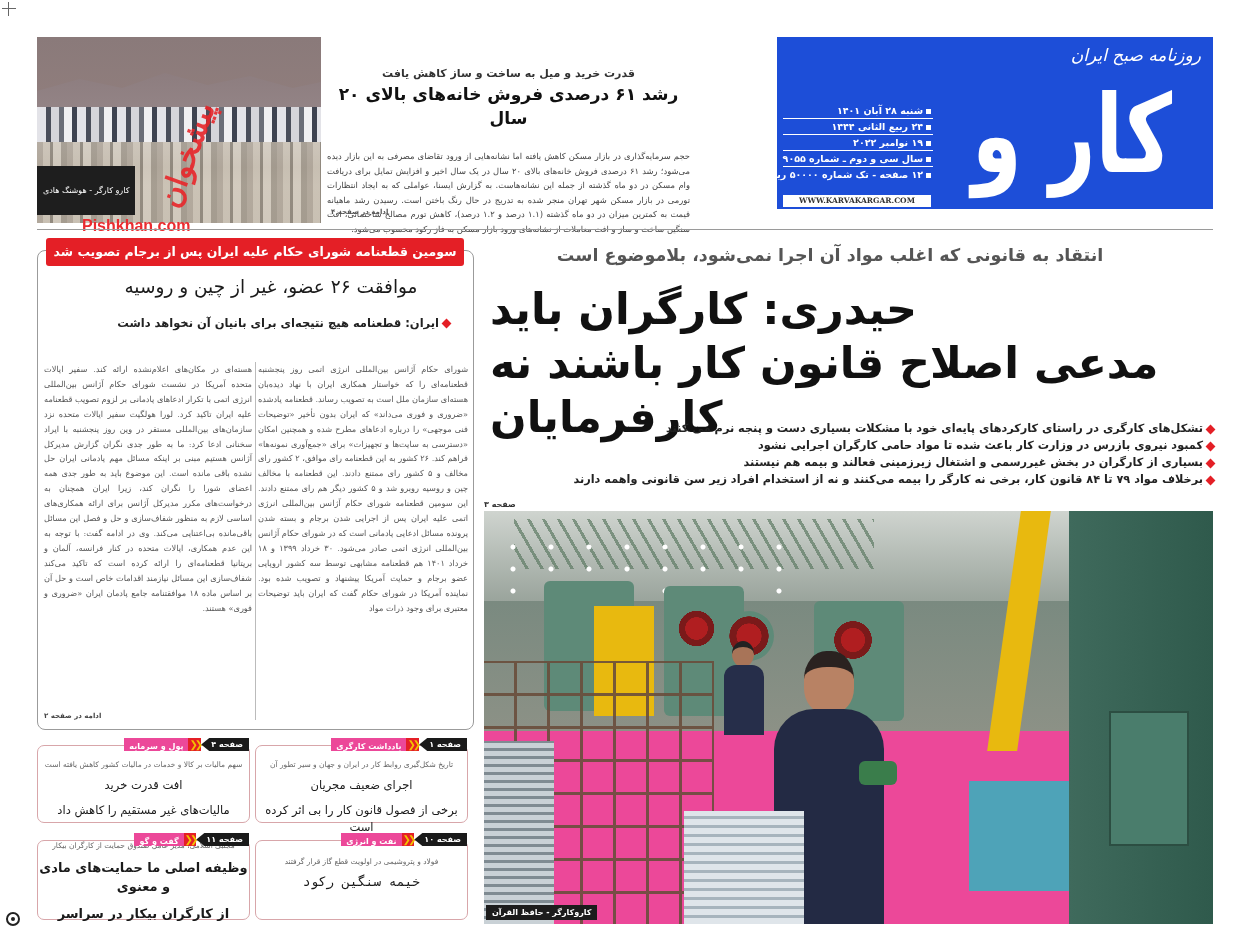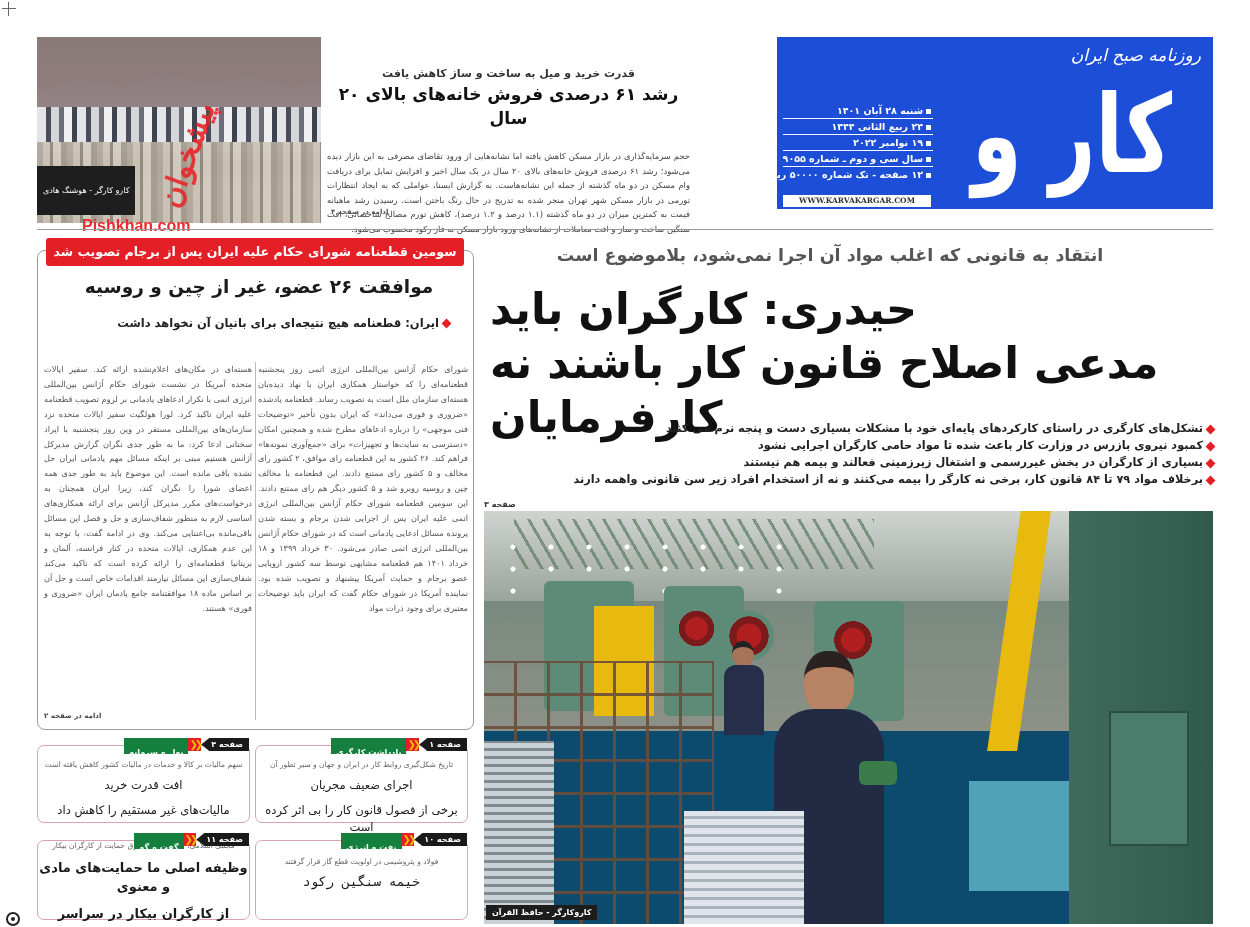--- a/index.html
+++ b/index.html
@@ -51,21 +51,21 @@
 
     
     .main-kicker { left: 468px; top: 245px; width: 724px; text-align: center; font-size: 17.5px; font-weight: bold; color: #555; }
     .main-title { left: 490px; top: 282px; width: 724px; text-align: left; font-size: 43px; font-weight: bold; line-height: 54px; color: #111; letter-spacing: -1px; }
     .main-bullets { left: 570px; top: 420px; width: 644px; }
     .main-bullet { font-size: 11.3px; font-weight: bold; color: #222; line-height: 17px; white-space: nowrap; }
     .diamond { display: inline-block; width: 7px; height: 7px; background: #e41f26; transform: rotate(45deg); margin-left: 4px; vertical-align: middle; }
     .page-ref { left: 484px; top: 500px; font-size: 8px; font-weight: bold; color: #333; }
 
     
-    .factory-photo { left: 484px; top: 511px; width: 729px; height: 413px; overflow: hidden; background: #0c4a6e; }
+    .factory-photo { left: 484px; top: 511px; width: 729px; height: 413px; overflow: hidden; background: #ec4899; }
     .fp-ceiling { position: absolute; left: 0; top: 0; width: 100%; height: 90px; background: linear-gradient(180deg, #cfd4cf 0%, #9aa49c 100%); }
     .fp-truss { position: absolute; left: 30px; top: 8px; width: 360px; height: 50px; background: repeating-linear-gradient(60deg, transparent 0 10px, #5d7a63 10px 13px); opacity: .7; }
     .fp-lights { position: absolute; left: 10px; top: 25px; width: 300px; height: 60px; background: radial-gradient(circle, #fff 2px, transparent 3px) 0 0/38px 22px; }
     .fp-floor { position: absolute; left: 0; top: 90px; width: 100%; height: 130px; background: linear-gradient(180deg, #7a8a80, #8c9186); }
     .fp-machine { position: absolute; background: #5e8a78; border-radius: 6px; }
     .fp-wheel { position: absolute; border-radius: 50%; background: radial-gradient(circle, #b01e20 0 35%, #7a1a1a 36% 55%, #5e8a78 56%); }
     .fp-yellow { position: absolute; background: #e8b90f; }
     .fp-press { position: absolute; left: 585px; top: 0; width: 144px; height: 413px; background: linear-gradient(90deg, #3f6a5c, #2f5a4c); }
     .fp-press-plate { position: absolute; left: 625px; top: 200px; width: 80px; height: 135px; background: #4a7d6c; border: 2px solid #2c4e42; }
     .fp-blue { position: absolute; left: 485px; top: 270px; width: 100px; height: 110px; background: #4ea3b8; }
@@ -79,33 +79,33 @@
     .fp-worker .body { position: absolute; left: 0; top: 58px; width: 110px; height: 215px; background: #232a44; border-radius: 40px 40px 0 0; }
     .fp-worker .glove { position: absolute; left: 85px; top: 110px; width: 38px; height: 24px; background: #3a7d4b; border-radius: 6px; }
     .fp-worker2 { position: absolute; left: 240px; top: 130px; width: 40px; height: 100px; }
     .fp-worker2 .head { position: absolute; left: 8px; top: 0; width: 22px; height: 26px; background: #a87458; border-radius: 50%; border-top: 6px solid #222; }
     .fp-worker2 .body { position: absolute; left: 0; top: 24px; width: 40px; height: 70px; background: #262e4a; border-radius: 12px 12px 0 0; }
     .fp-credit { position: absolute; left: 2px; bottom: 4px; background: #1c1c1c; color: #fff; font-size: 8px; padding: 3px 6px; font-weight: bold; }
 
     
     .left-box { left: 37px; top: 250px; width: 437px; height: 480px; border: 1.5px solid #9b9b9b; border-radius: 8px; }
     .left-banner { left: 46px; top: 238px; width: 418px; height: 28px; background: #e41f26; color: #fff; border-radius: 3px; font-size: 12.5px; font-weight: bold; text-align: center; line-height: 28px; white-space: nowrap; }
-    .left-title { left: 44px; top: 276px; width: 430px; text-align: center; font-size: 18.5px; font-weight: bold; color: #1a1a1a; }
+    .left-title { left: 56px; top: 276px; width: 430px; text-align: center; font-size: 18.5px; font-weight: normal; color: #1a1a1a; }
     .left-bullets { left: 110px; top: 314px; width: 340px; }
     .left-bullet { font-size: 11.5px; font-weight: bold; color: #222; line-height: 18px; white-space: nowrap; }
     .col { position: absolute; font-family: "DejaVu Serif", serif; font-size: 8.2px; color: #555; line-height: 14.9px; text-align: justify; text-align-last: right; }
     .col-right { left: 258px; top: 362px; width: 210px; }
     .col-left { left: 44px; top: 362px; width: 208px; }
     .col-divider { left: 255px; top: 362px; width: 1px; height: 358px; background: #bbb; }
     .col-continue { left: 44px; top: 712px; font-size: 7px; color: #444; font-weight: bold; }
 
     
     .mini { position: absolute; width: 213px; border: 1.5px solid #d8a6aa; border-radius: 7px; text-align: center; }
     .mini-tab { position: absolute; height: 13px; top: -8px; right: 0; display: flex; flex-direction: row; align-items: stretch; font-size: 8px; font-weight: bold; white-space: nowrap; }
-    .mini-tab .section { background: #15803d; color: #fff; padding: 8px 5px; line-height: 13px; }
+    .mini-tab .section { background: #ec4899; color: #fff; padding: 2px 5px; line-height: 13px; }
     .mini-tab .chev { color: #f2c200; background: #e41f26; line-height: 13px; font-size: 10px; padding: 0 1px; letter-spacing: -3px; }
     .mini-tab .page { background: #1a1a1a; color: #fff; padding: 0 6px 0 4px; line-height: 13px; clip-path: polygon(8px 0, 100% 0, 100% 100%, 8px 100%, 0 50%); padding-left: 10px; }
     .mini-kicker { font-size: 7.5px; color: #666; margin-top: 14px; white-space: nowrap; }
     .mini-title { font-size: 11.5px; color: #1a1a1a; line-height: 17px; margin-top: 8px; }
     .mini-title.big { font-size: 13px; line-height: 19px; font-weight: bold; }
   </style>
 </head>
 <body>
 
 <div class="crop-mark" style="left:2px; top:2px;"></div>

